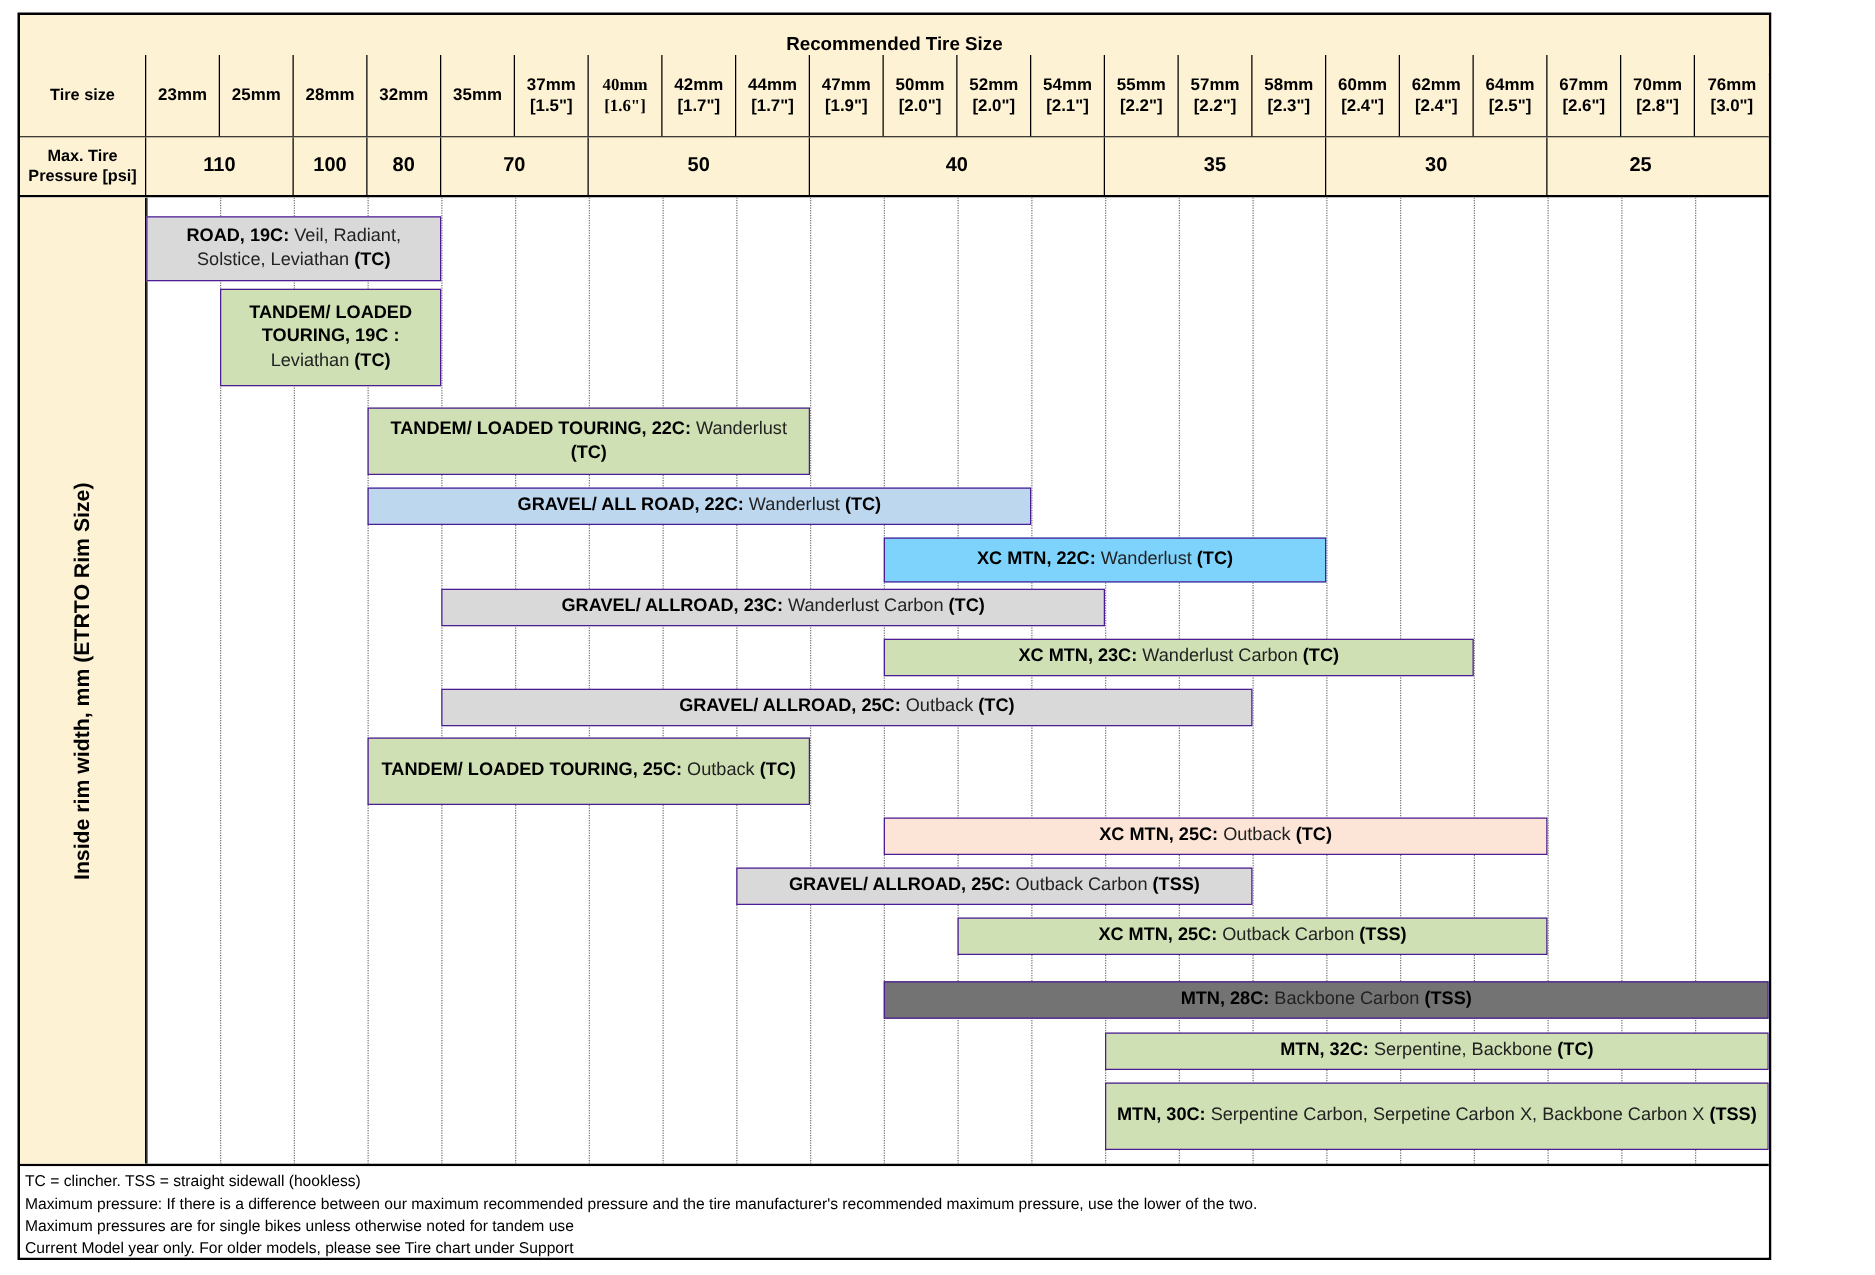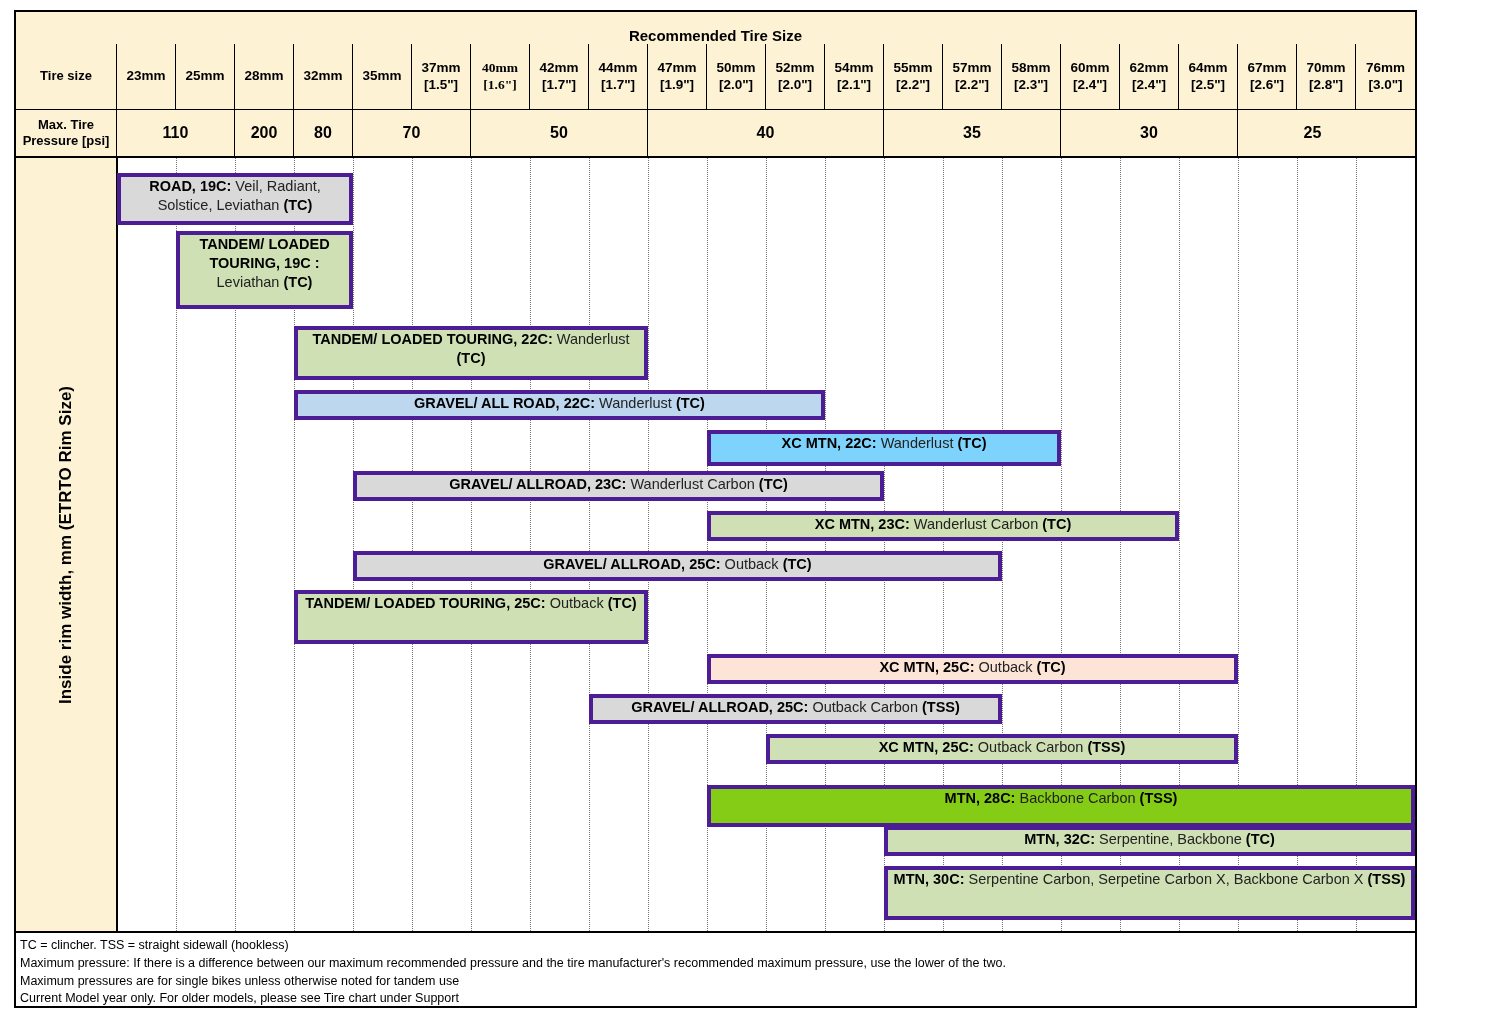--- a/index.html
+++ b/index.html
@@ -99,22 +99,22 @@
   .gridline{
     position:absolute;top:0;bottom:0;
     width:0;
     border-left:1px dotted #777;
   }
   .gridline.solid{border-left:1px solid #000;}
 
   .bar{
     position:absolute;
     box-sizing:border-box;
-    border:4px solid #4c1d95;
-    display:flex;align-items:flex-start;justify-content:center;
+    border:1px solid #4c1d95;
+    display:flex;align-items:center;justify-content:center;
     text-align:center;
     font-size:14.5px;line-height:1.32;
     color:#222;
     padding:0 4px;
     overflow:hidden;
   }
   .bar b{font-weight:bold;color:#000;}
 
   
   .notes{
@@ -226,21 +226,21 @@
       </div>
   </div>
 
   <div class="hdr-press">
     <div class="rowlabel">
       <span>Max. Tire</span>
       <span>Pressure [psi]</span>
     </div>
     <div id="press-cells">
         <div class="presscell" style="left: 101px; width: 118px;">110</div>
-        <div class="presscell" style="left: 219px; width: 59px;">200</div>
+        <div class="presscell" style="left: 219px; width: 59px;">100</div>
         <div class="presscell" style="left: 278px; width: 59px;">80</div>
         <div class="presscell" style="left: 337px; width: 118px;">70</div>
         <div class="presscell" style="left: 455px; width: 177px;">50</div>
         <div class="presscell" style="left: 632px; width: 236px;">40</div>
         <div class="presscell" style="left: 868px; width: 177px;">35</div>
         <div class="presscell" style="left: 1045px; width: 177px;">30</div>
         <div class="presscell last" style="left: 1208px; width: 177px;">25</div>
       </div>
   </div>
 
@@ -302,21 +302,21 @@
         </div>
         <div class="bar" style="left: 691px; width: 531px; top: 496px; height: 30px; background: rgb(252, 228, 214);">
           <div><b>XC MTN, 25C:</b><span> Outback </span><b>(TC)</b></div>
         </div>
         <div class="bar" style="left: 573px; width: 413px; top: 536px; height: 30px; background: rgb(217, 217, 217);">
           <div><b>GRAVEL/ ALLROAD, 25C:</b><span> Outback Carbon </span><b>(TSS)</b></div>
         </div>
         <div class="bar" style="left: 750px; width: 472px; top: 576px; height: 30px; background: rgb(207, 224, 180);">
           <div><b>XC MTN, 25C:</b><span> Outback  Carbon </span><b>(TSS)</b></div>
         </div>
-        <div class="bar" style="left: 691px; width: 708px; top: 627px; height: 42px; background: #84cc16;">
+        <div class="bar" style="left: 691px; width: 708px; top: 627px; height: 30px; background: #737373;">
           <div><b>MTN, 28C:</b><span> Backbone Carbon </span><b>(TSS)</b></div>
         </div>
         <div class="bar" style="left: 868px; width: 531px; top: 668px; height: 30px; background: rgb(207, 224, 180);">
           <div><b>MTN, 32C:</b><span> Serpentine, Backbone </span><b>(TC)</b></div>
         </div>
         <div class="bar" style="left: 868px; width: 531px; top: 708px; height: 54px; background: rgb(207, 224, 180);">
           <div><b>MTN, 30C:</b><span> Serpentine Carbon, Serpetine Carbon X, Backbone Carbon X </span><b>(TSS)</b></div>
         </div>
       </div>
   </div>

